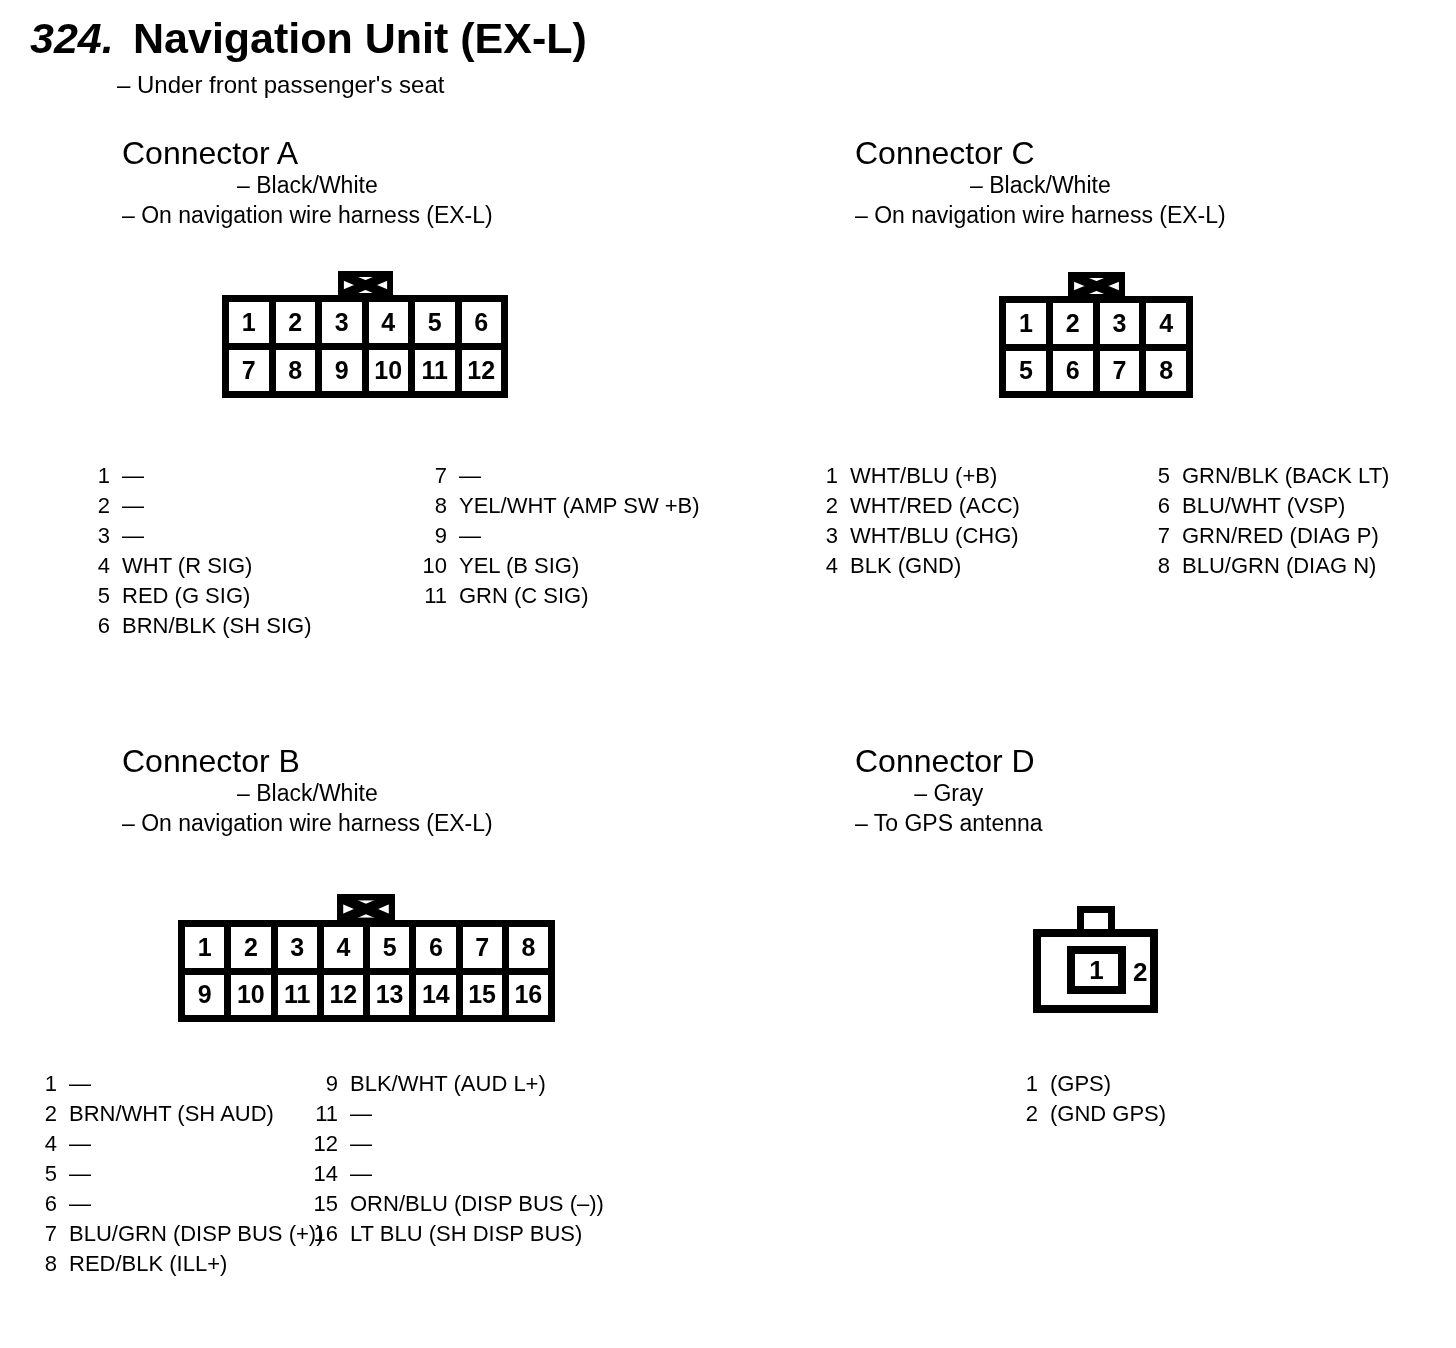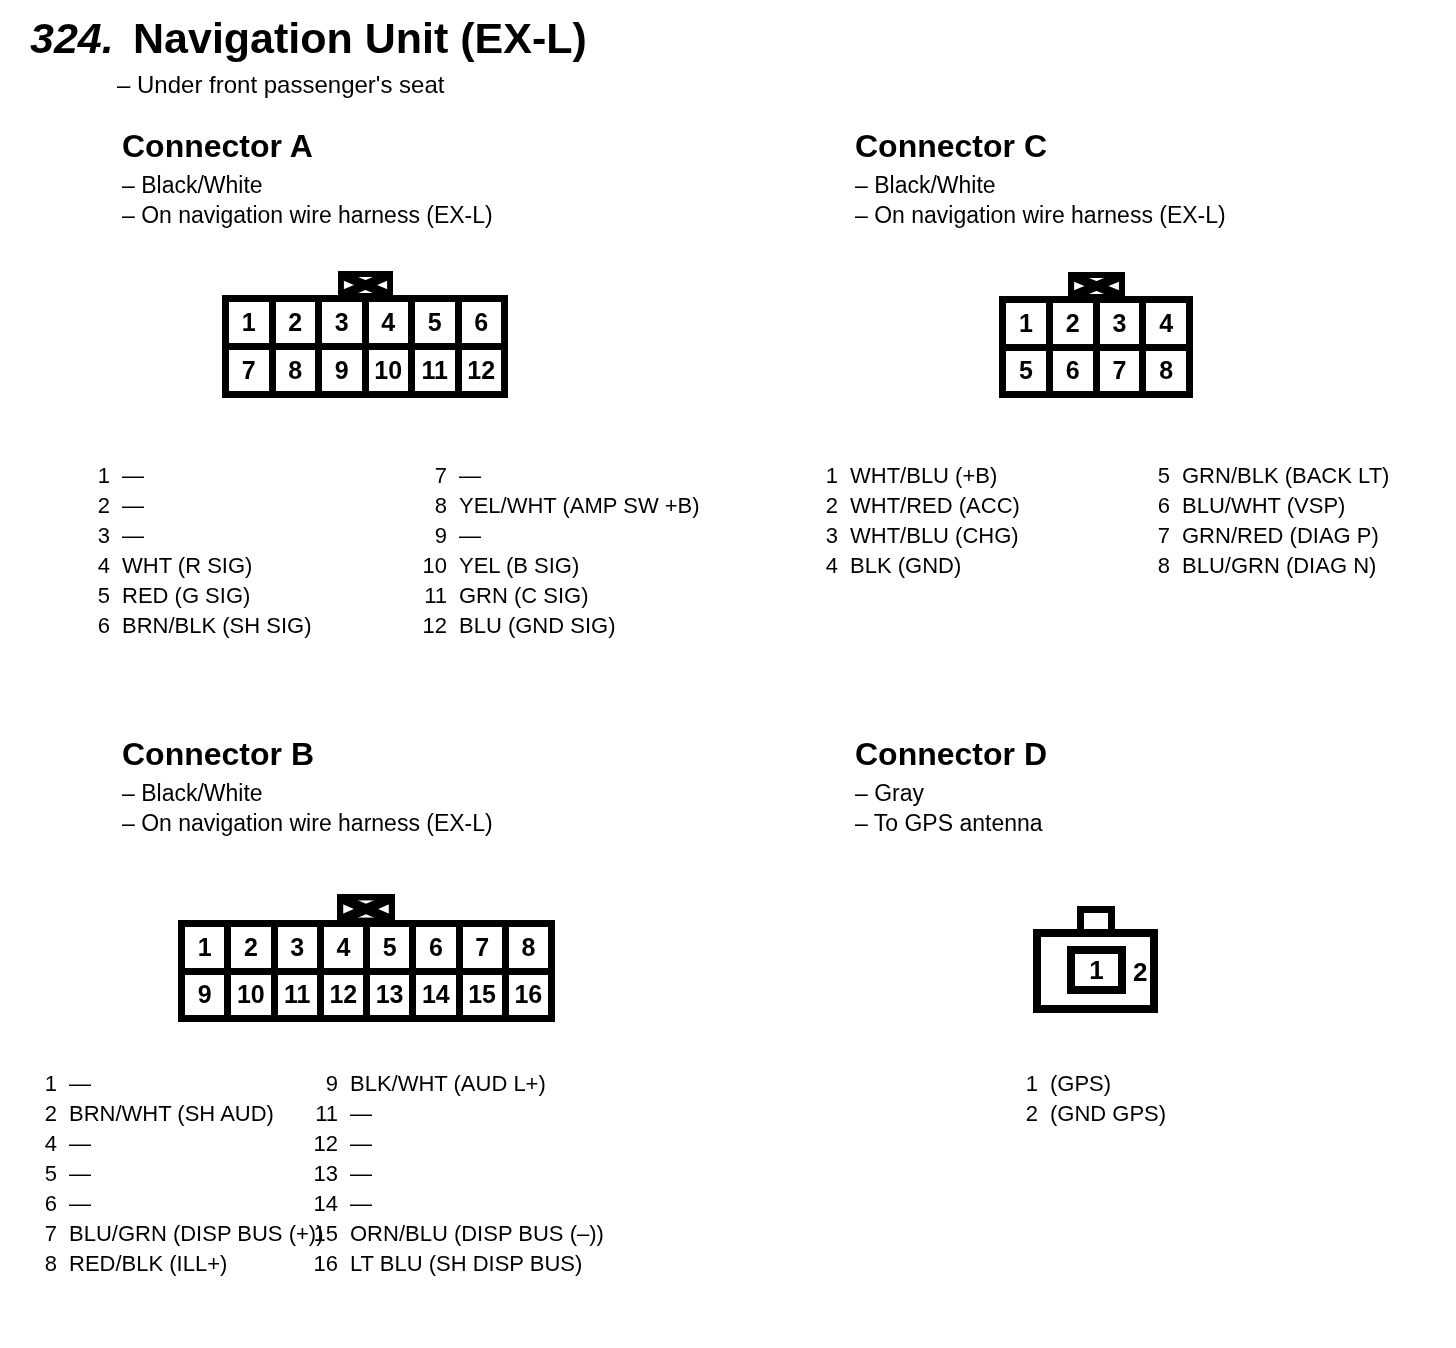--- a/index.html
+++ b/index.html
@@ -9,23 +9,23 @@
     font-family: "Liberation Sans", sans-serif;
     color: #000; position: relative; overflow: hidden;
   }
 
   
   .page-num   { position:absolute; left:30px;  top:14px; font-size:43px; font-weight:bold; line-height:48px;font-style:italic; }
   .page-title { position:absolute; left:133px; top:14px; font-size:43px; font-weight:bold; line-height:48px; white-space:nowrap; }
   .page-subtitle { position:absolute; left:117px; top:70px; font-size:24px; line-height:30px; white-space:nowrap; }
 
   
-  .heading { position:absolute; font-size:32px; font-weight:bold; line-height:36px; white-space:nowrap; }
+  .heading { position:absolute; font-size:32px; font-weight:normal; line-height:36px; white-space:nowrap;margin-top:7px; }
   .notes   { position:absolute; font-size:23px; line-height:30px; }
-  .notes .note { white-space:nowrap; }
+  .notes .note { white-space:nowrap;text-align:center; }
   .h-a { left:122px; top:128px; }   .n-a { left:122px; top:170px; }
   .h-c { left:855px; top:128px; }   .n-c { left:855px; top:170px; }
   .h-b { left:122px; top:736px; }   .n-b { left:122px; top:778px; }
   .h-d { left:855px; top:736px; }   .n-d { left:855px; top:778px; }
 
   
   .conn-body {
     position:absolute; background:#000;
     display:grid; grid-template-rows:1fr 1fr;
     padding:7px; gap:7px;
@@ -108,21 +108,20 @@
         <div class="pin-row"><span class="pin-num">4</span><span class="pin-label">WHT (R SIG)</span></div>
         <div class="pin-row"><span class="pin-num">5</span><span class="pin-label">RED (G SIG)</span></div>
         <div class="pin-row"><span class="pin-num">6</span><span class="pin-label">BRN/BLK (SH SIG)</span></div>
       </div>
     <div class="pin-col col-a-right">
         <div class="pin-row"><span class="pin-num">7</span><span class="pin-label">—</span></div>
         <div class="pin-row"><span class="pin-num">8</span><span class="pin-label">YEL/WHT (AMP SW +B)</span></div>
         <div class="pin-row"><span class="pin-num">9</span><span class="pin-label">—</span></div>
         <div class="pin-row"><span class="pin-num">10</span><span class="pin-label">YEL (B SIG)</span></div>
         <div class="pin-row"><span class="pin-num">11</span><span class="pin-label">GRN (C SIG)</span></div>
-        <div class="pin-row"><span class="pin-num">12</span><span class="pin-label">BLU (GND SIG)</span></div>
       </div>
   </section>
 
   <section>
     <h2 class="heading h-c">Connector C</h2>
     <div class="notes n-c">
       <div class="note">– Black/White</div>
       <div class="note">– On navigation wire harness (EX-L)</div>
     </div>
     <div class="tab tab-c">
@@ -193,21 +192,20 @@
         <div class="pin-row"><span class="pin-num">4</span><span class="pin-label">—</span></div>
         <div class="pin-row"><span class="pin-num">5</span><span class="pin-label">—</span></div>
         <div class="pin-row"><span class="pin-num">6</span><span class="pin-label">—</span></div>
         <div class="pin-row"><span class="pin-num">7</span><span class="pin-label">BLU/GRN (DISP BUS (+))</span></div>
         <div class="pin-row"><span class="pin-num">8</span><span class="pin-label">RED/BLK (ILL+)</span></div>
       </div>
     <div class="pin-col col-b-right">
         <div class="pin-row"><span class="pin-num">9</span><span class="pin-label">BLK/WHT (AUD L+)</span></div>
         <div class="pin-row"><span class="pin-num">11</span><span class="pin-label">—</span></div>
         <div class="pin-row"><span class="pin-num">12</span><span class="pin-label">—</span></div>
-        <div class="pin-row"><span class="pin-num">13</span><span class="pin-label">—</span></div>
         <div class="pin-row"><span class="pin-num">14</span><span class="pin-label">—</span></div>
         <div class="pin-row"><span class="pin-num">15</span><span class="pin-label">ORN/BLU (DISP BUS (–))</span></div>
         <div class="pin-row"><span class="pin-num">16</span><span class="pin-label">LT BLU (SH DISP BUS)</span></div>
       </div>
   </section>
 
   <section>
     <h2 class="heading h-d">Connector D</h2>
     <div class="notes n-d">
       <div class="note">– Gray</div>

